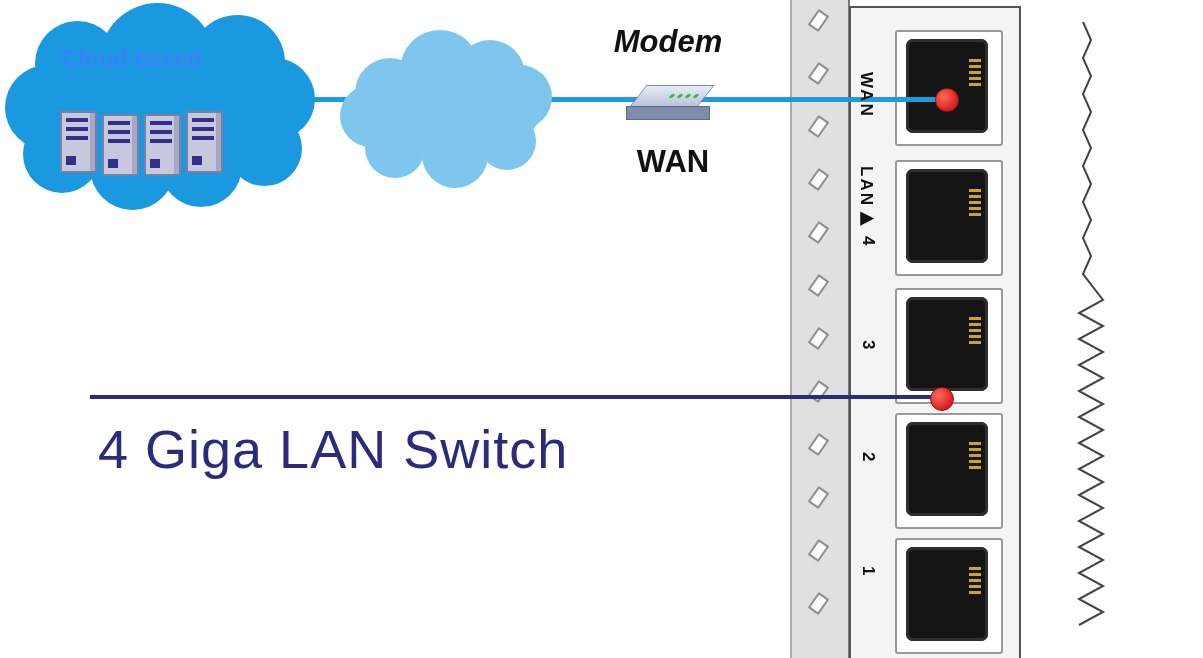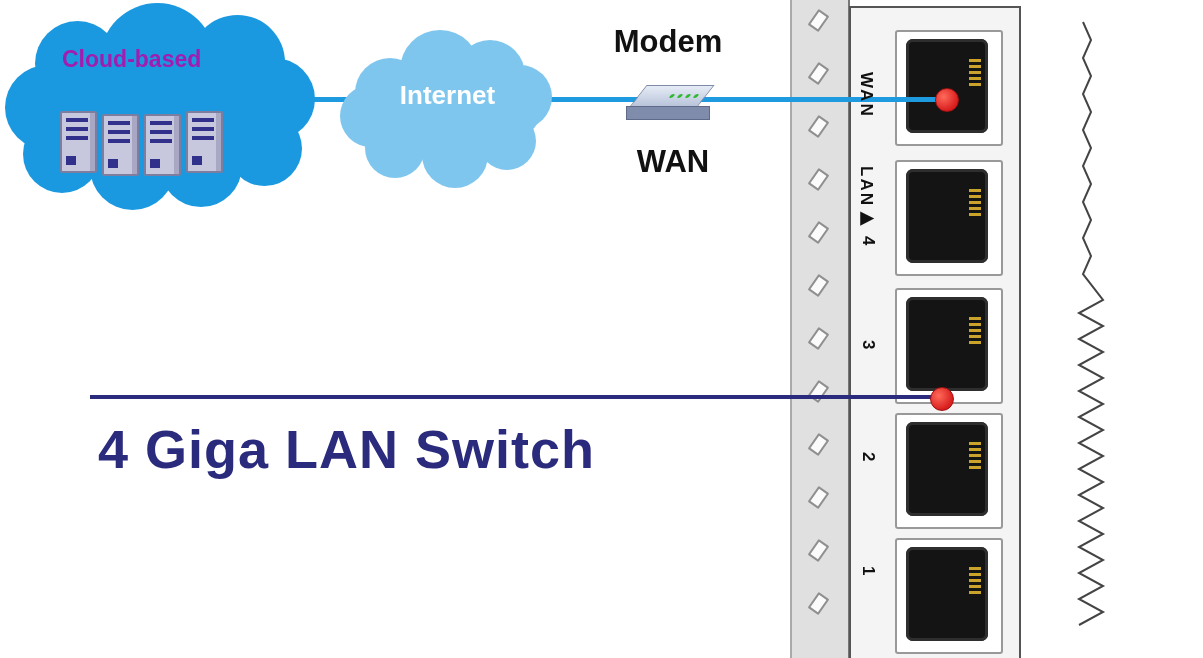--- a/index.html
+++ b/index.html
@@ -25,21 +25,21 @@
   .cloud1 .p1 { left:95px; top:0;    width:115px; height:115px; }
   .cloud1 .p2 { left:30px; top:18px; width:85px;  height:85px; }
   .cloud1 .p3 { left:185px; top:12px; width:95px; height:95px; }
   .cloud1 .p4 { left:0;    top:62px; width:85px;  height:85px; }
   .cloud1 .p5 { left:228px; top:55px; width:82px; height:82px; }
   .cloud1 .p6 { left:18px; top:112px; width:78px; height:78px; }
   .cloud1 .p7 { left:85px; top:122px; width:85px; height:85px; }
   .cloud1 .p8 { left:155px; top:122px; width:82px; height:82px; }
   .cloud1 .p9 { left:222px; top:108px; width:75px; height:75px; }
   .cloud1 .p10 { left:25px; top:35px; width:250px; height:130px; border-radius:50%; }
-  .cloud1-text { position:absolute; left:57px; top:42px; color:#a21caf; font-weight:bold;
+  .cloud1-text { position:absolute; left:57px; top:42px; color:#3b82f6; font-weight:bold;
                  font-size:23px; line-height:1.25; z-index:5; }
 
   .cloud2 { left:340px; top:30px; width:215px; height:160px; --c:#7fc6ee; }
   .cloud2 .q1 { left:60px;  top:0;    width:80px; height:80px; }
   .cloud2 .q2 { left:115px; top:10px; width:70px; height:70px; }
   .cloud2 .q3 { left:15px;  top:28px; width:70px; height:70px; }
   .cloud2 .q4 { left:148px; top:35px; width:64px; height:64px; }
   .cloud2 .q5 { left:0;     top:55px; width:62px; height:62px; }
   .cloud2 .q6 { left:25px;  top:88px; width:60px; height:60px; }
   .cloud2 .q7 { left:82px;  top:92px; width:66px; height:66px; }
@@ -56,35 +56,35 @@
                     background:repeating-linear-gradient(#31318c 0 4px, #c7c7dd 4px 9px); }
   .server::after { content:""; position:absolute; left:4px; bottom:6px; width:10px; height:9px;
                    background:#31318c; }
   .srv1 { left:55px;  top:108px; }
   .srv2 { left:97px;  top:111px; }
   .srv3 { left:139px; top:111px; }
   .srv4 { left:181px; top:108px; }
 
   
   .modem-title { position:absolute; left:598px; top:24px; width:140px; text-align:center;
-                 font-size:31px; font-weight:bold; color:#111; z-index:3; }
+                 font-size:31px; font-weight:bold; color:#111; z-index:3;font-style:italic; }
   .wan-title   { position:absolute; left:618px; top:144px; width:110px; text-align:center;
                  font-size:31px; font-weight:bold; color:#111; z-index:3; }
   .modem { position:absolute; left:618px; top:82px; width:98px; height:46px; z-index:3; }
   .modem .mtop { position:absolute; left:20px; top:3px; width:66px; height:20px;
                  background:linear-gradient(#e6ecf6,#b9c4da); border:1px solid #7e8aa6;
                  transform:skewX(-38deg); }
   .modem .mfront { position:absolute; left:8px; top:24px; width:82px; height:12px;
                    background:#7f8cab; border:1px solid #5e6a88; }
   .modem .leds { position:absolute; left:52px; top:12px; display:flex; gap:4px;
                  transform:skewX(-38deg); }
   .modem .leds i { width:4px; height:4px; background:#2eb82e; border-radius:50%; }
 
   
-  .switch-title { position:absolute; left:98px; top:418px; font-size:54px; font-weight:bold;
+  .switch-title { position:absolute; left:98px; top:418px; font-size:54px; font-weight:normal;
                   color:#2b2b7d; z-index:3; letter-spacing:1px; }
 
   
   .rack { position:absolute; left:790px; top:0; width:56px; height:658px; background:#e0e0e0;
           border-left:2px solid #aaa; border-right:2px solid #777; z-index:1; }
   .slot { position:absolute; left:17px; width:15px; height:9px; background:#fbfbfb;
           border:2px solid #8f8f8f; transform:rotate(-55deg); border-radius:1px; }
 
   .face { position:absolute; left:849px; top:6px; width:168px; height:652px; background:#f4f4f4;
           border:2px solid #555; border-bottom:none; z-index:1; }
@@ -142,21 +142,20 @@
     <div class="puff q1"></div>
     <div class="puff q2"></div>
     <div class="puff q3"></div>
     <div class="puff q4"></div>
     <div class="puff q5"></div>
     <div class="puff q6"></div>
     <div class="puff q7"></div>
     <div class="puff q8"></div>
     <div class="puff q9"></div>
     <div class="cloud2-text">
-      <div>Internet</div>
     </div>
   </div>
 
   <div class="modem-title">Modem</div>
   <div class="modem">
     <div class="mtop"></div>
     <div class="mfront"></div>
     <div class="leds">
         <i></i>
         <i></i>

